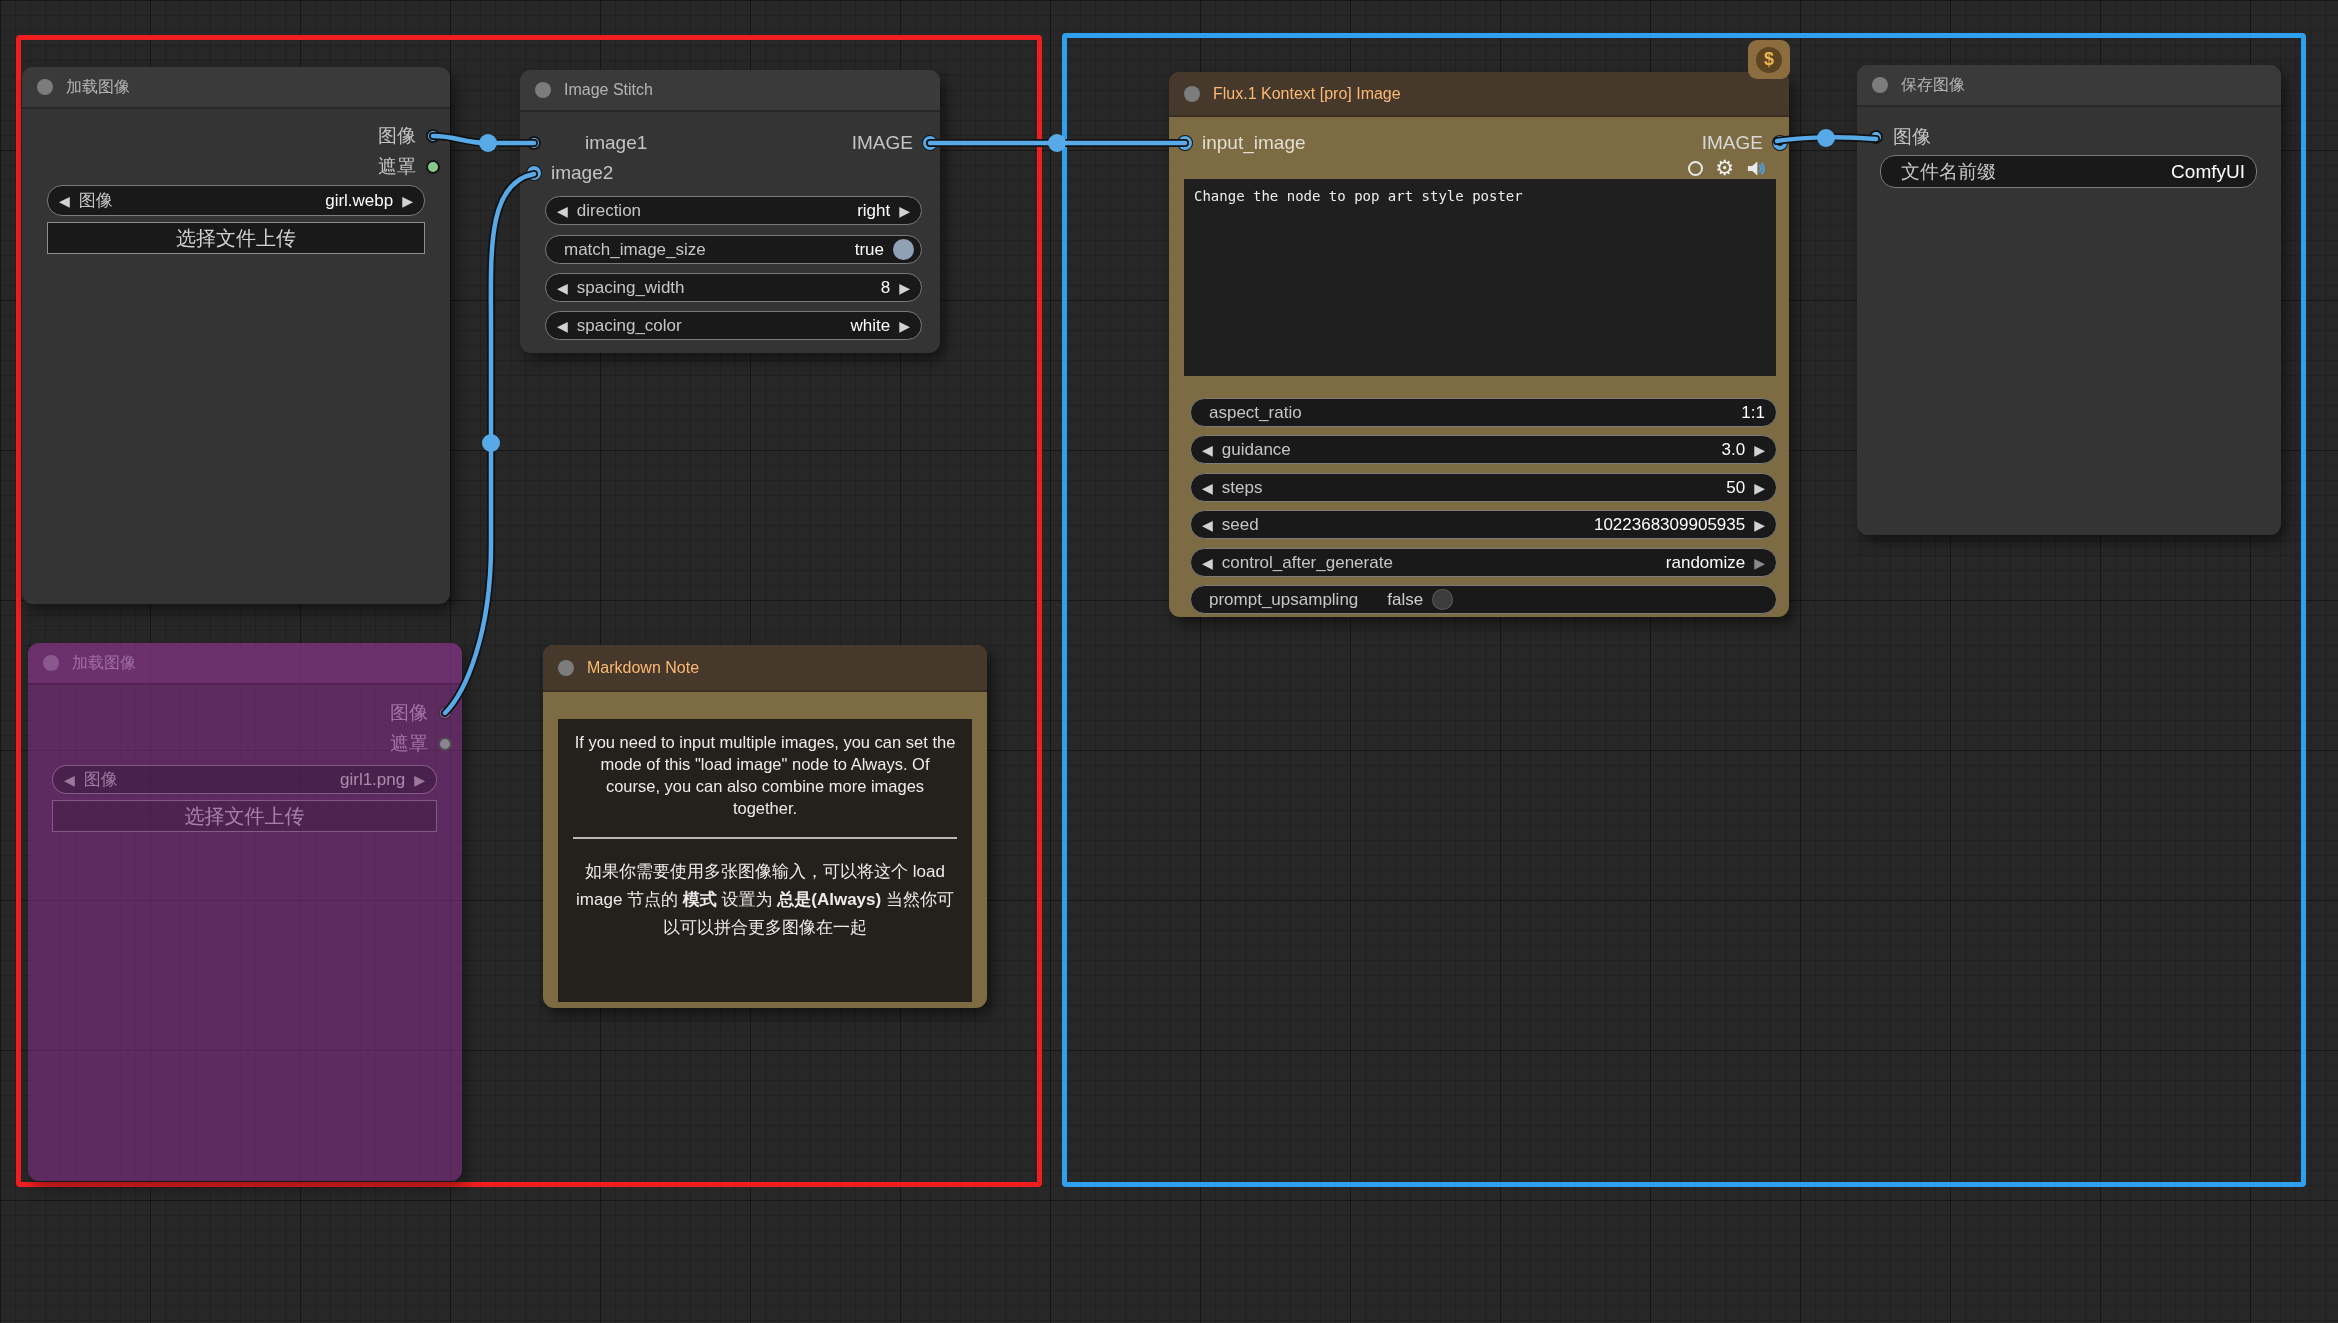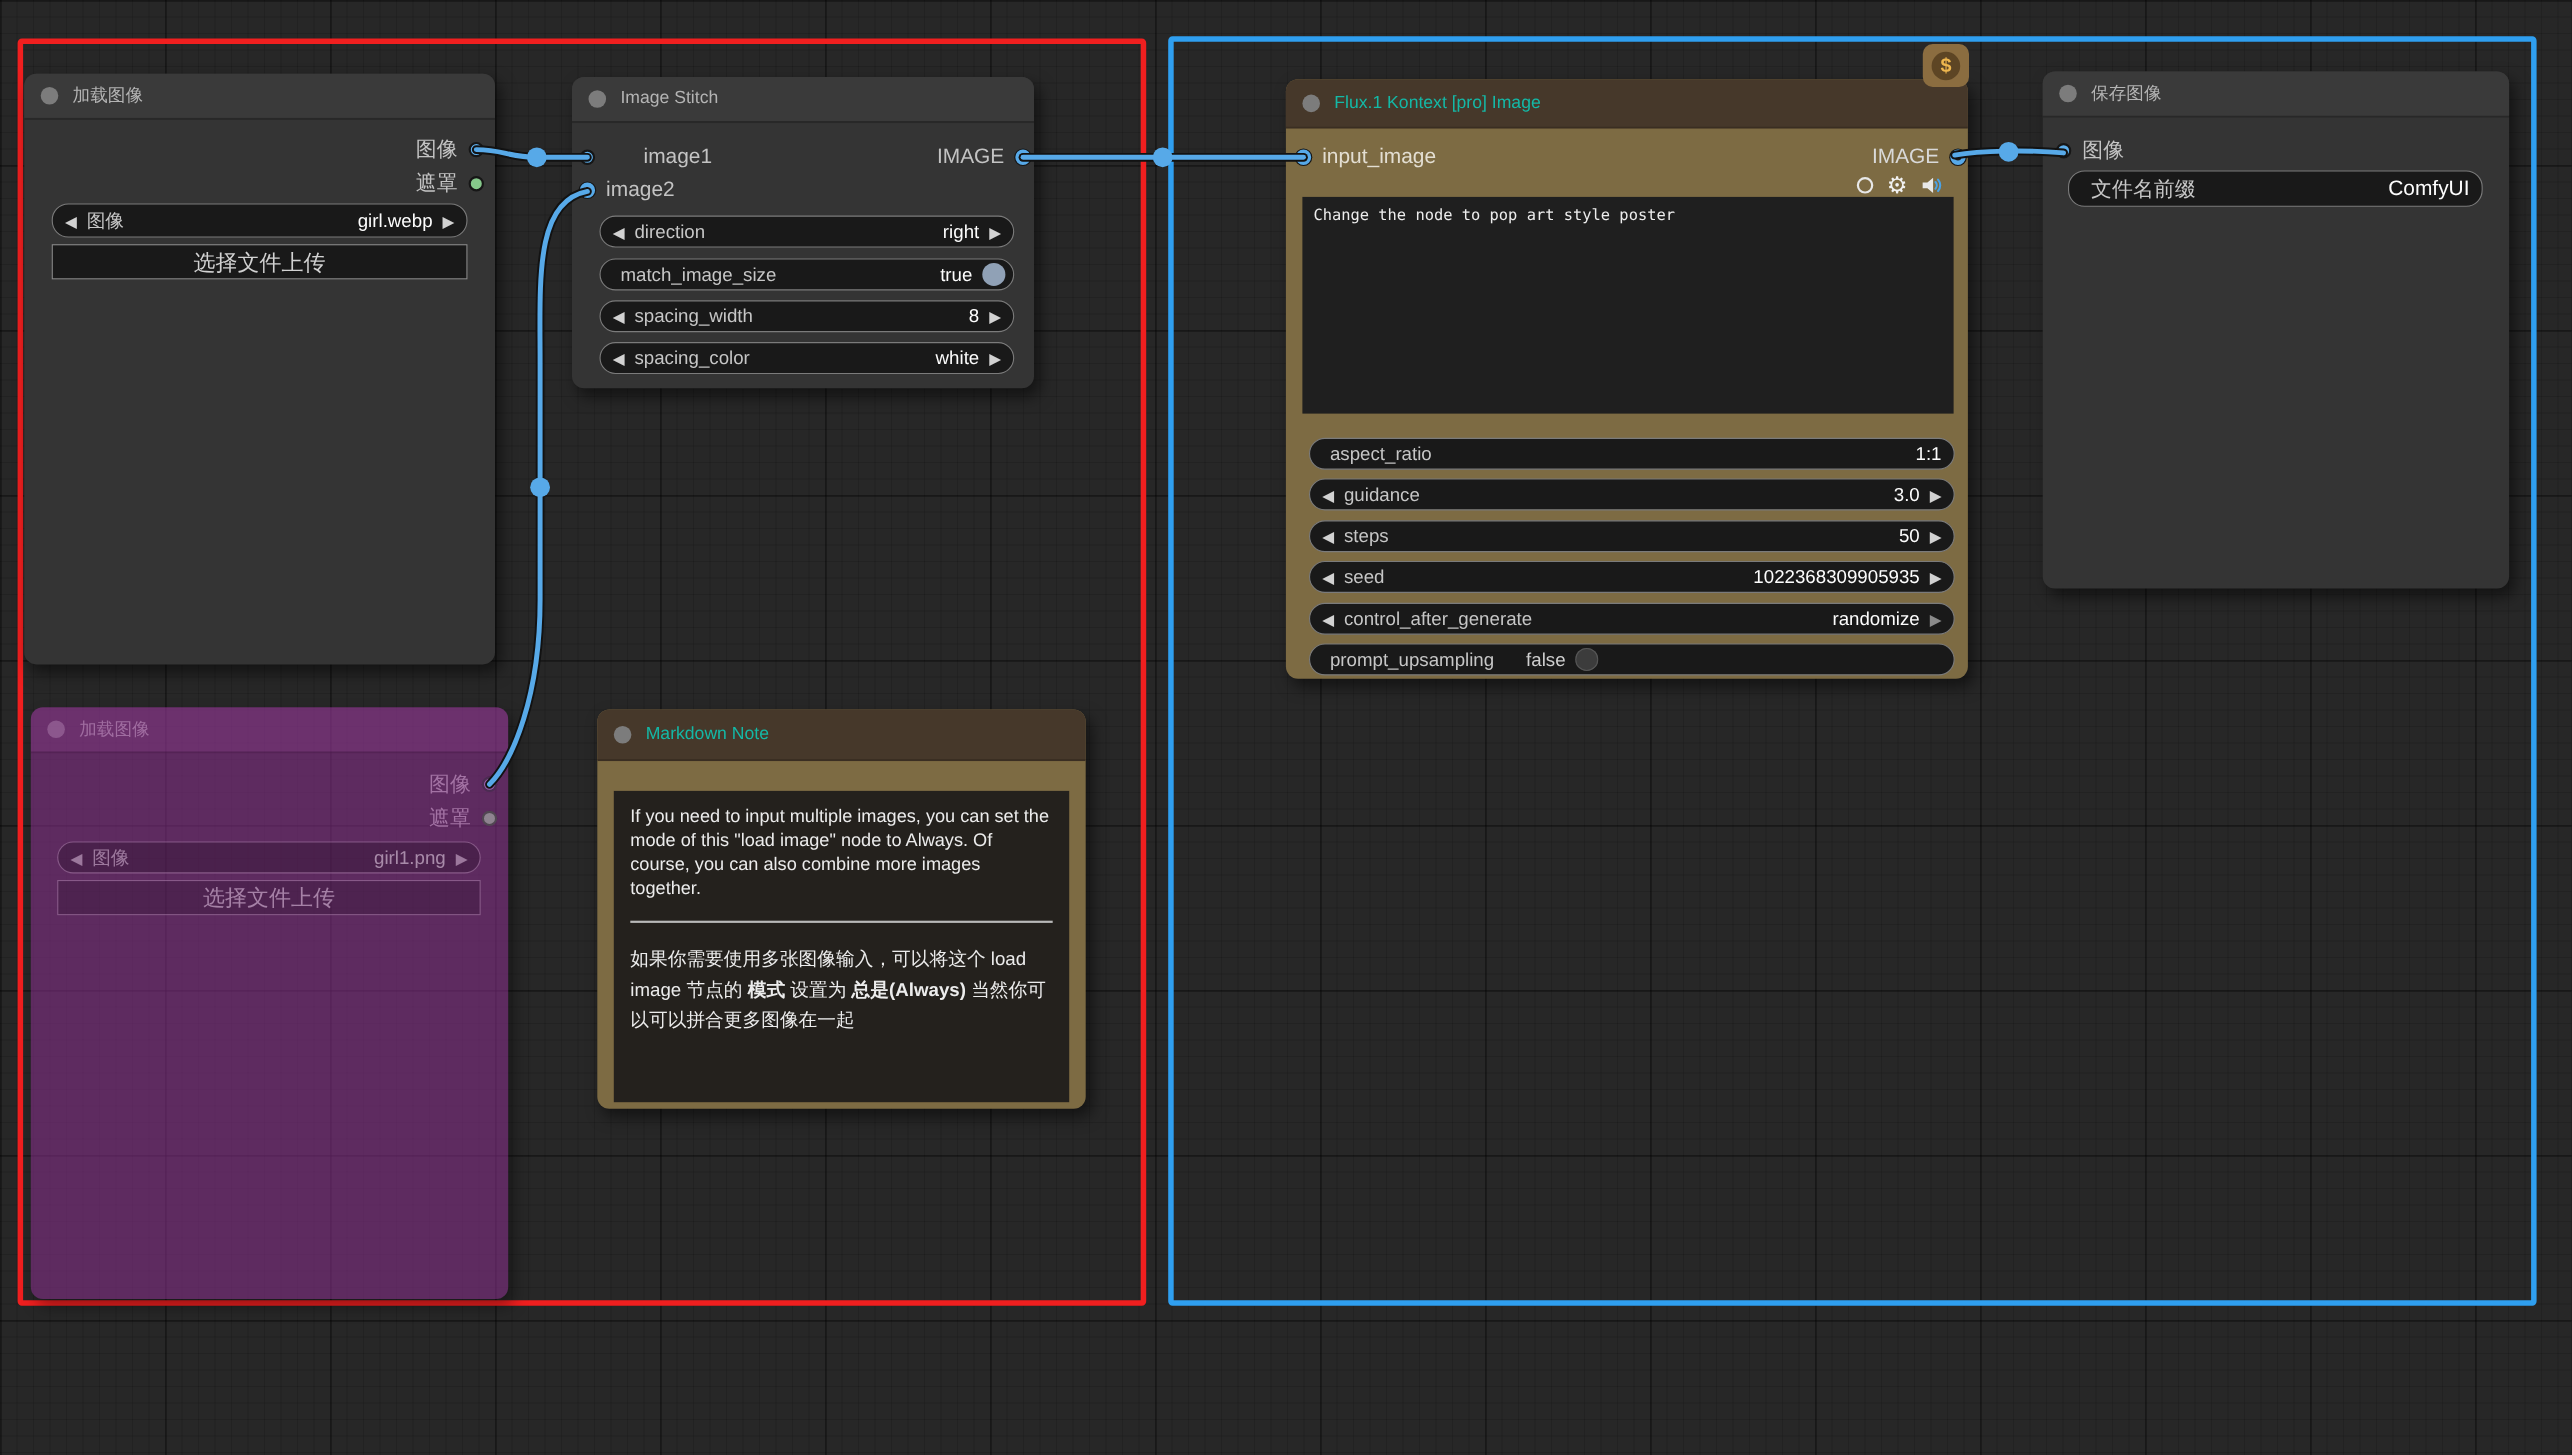--- a/index.html
+++ b/index.html
@@ -46,21 +46,21 @@
   .tog{width:21px;height:21px;border-radius:50%;flex:0 0 auto;margin-right:-4px;}
   .tog.on{background:#90a1b6;}
   .tog.off{background:#3c3c3c;box-shadow:inset 0 0 0 1px #565656;}
 
   .upload{position:absolute;background:#191919;border:1px solid #8d8d8d;color:#d2d2d2;
           display:flex;align-items:center;justify-content:center;font-size:20px;box-sizing:border-box;}
 
   
   .node.gold{background:#7d6b43;}
   .node.gold .nheader{background:#46382a;border-bottom:2px solid #3a2e22;}
-  .node.gold .ntitle{color:#14b8a6;}
+  .node.gold .ntitle{color:#fdba74;}
   .promptbox{position:absolute;background:#1f1f1f;color:#ededed;
              font-family:"DejaVu Sans Mono","Liberation Mono",monospace;
              font-size:14px;padding:8px 10px;box-sizing:border-box;line-height:1.35;}
   .iconrow{position:absolute;display:flex;align-items:center;gap:12px;}
   .circ-icon{width:15px;height:15px;border:2px solid #e8e8e8;border-radius:50%;box-sizing:border-box;}
   .gear-icon{color:#f2f2f2;font-size:21px;line-height:1;font-family:"DejaVu Sans",sans-serif;}
 
   
   .node.bypass{background:rgba(141,48,143,.55);box-shadow:5px 7px 14px rgba(0,0,0,.35);}
   .node.bypass .nheader{background:rgba(170,80,170,.18);border-bottom:2px solid rgba(40,10,40,.35);}
@@ -244,21 +244,21 @@
     </div>
     <div class="pill" style="left:24px;top:122px;width:385px;">
       <span class="arr">◀</span>
       <span class="lbl">图像</span>
       <span class="val">girl1.png</span>
       <span class="arr">▶</span>
     </div>
     <div class="upload" style="left:24px;top:157px;width:385px;height:32px;">选择文件上传</div>
   </div>
 
-  <div class="node gold" style="left:543px;top:645px;width:444px;height:363px;">
+  <div class="node gold" style="left:543px;top:645px;width:444px;height:363px;text-align:center;">
     <div class="nheader" style="height:47px;">
       <span class="tdot"></span>
       <span class="ntitle">Markdown Note</span>
     </div>
     <div class="notebody" style="left:15px;top:54px;width:414px;height:283px;margin-top:20px;">
       <div class="en">If you need to input multiple images, you can set the mode of this "load image" node to Always. Of course, you can also combine more images together.</div>
       <hr>
       <div class="zh"><span>如果你需要使用多张图像输入，可以将这个 load image 节点的 </span><b>模式</b><span> 设置为 </span><b>总是(Always)</b><span> 当然你可以可以拼合更多图像在一起</span></div>
     </div>
   </div>

